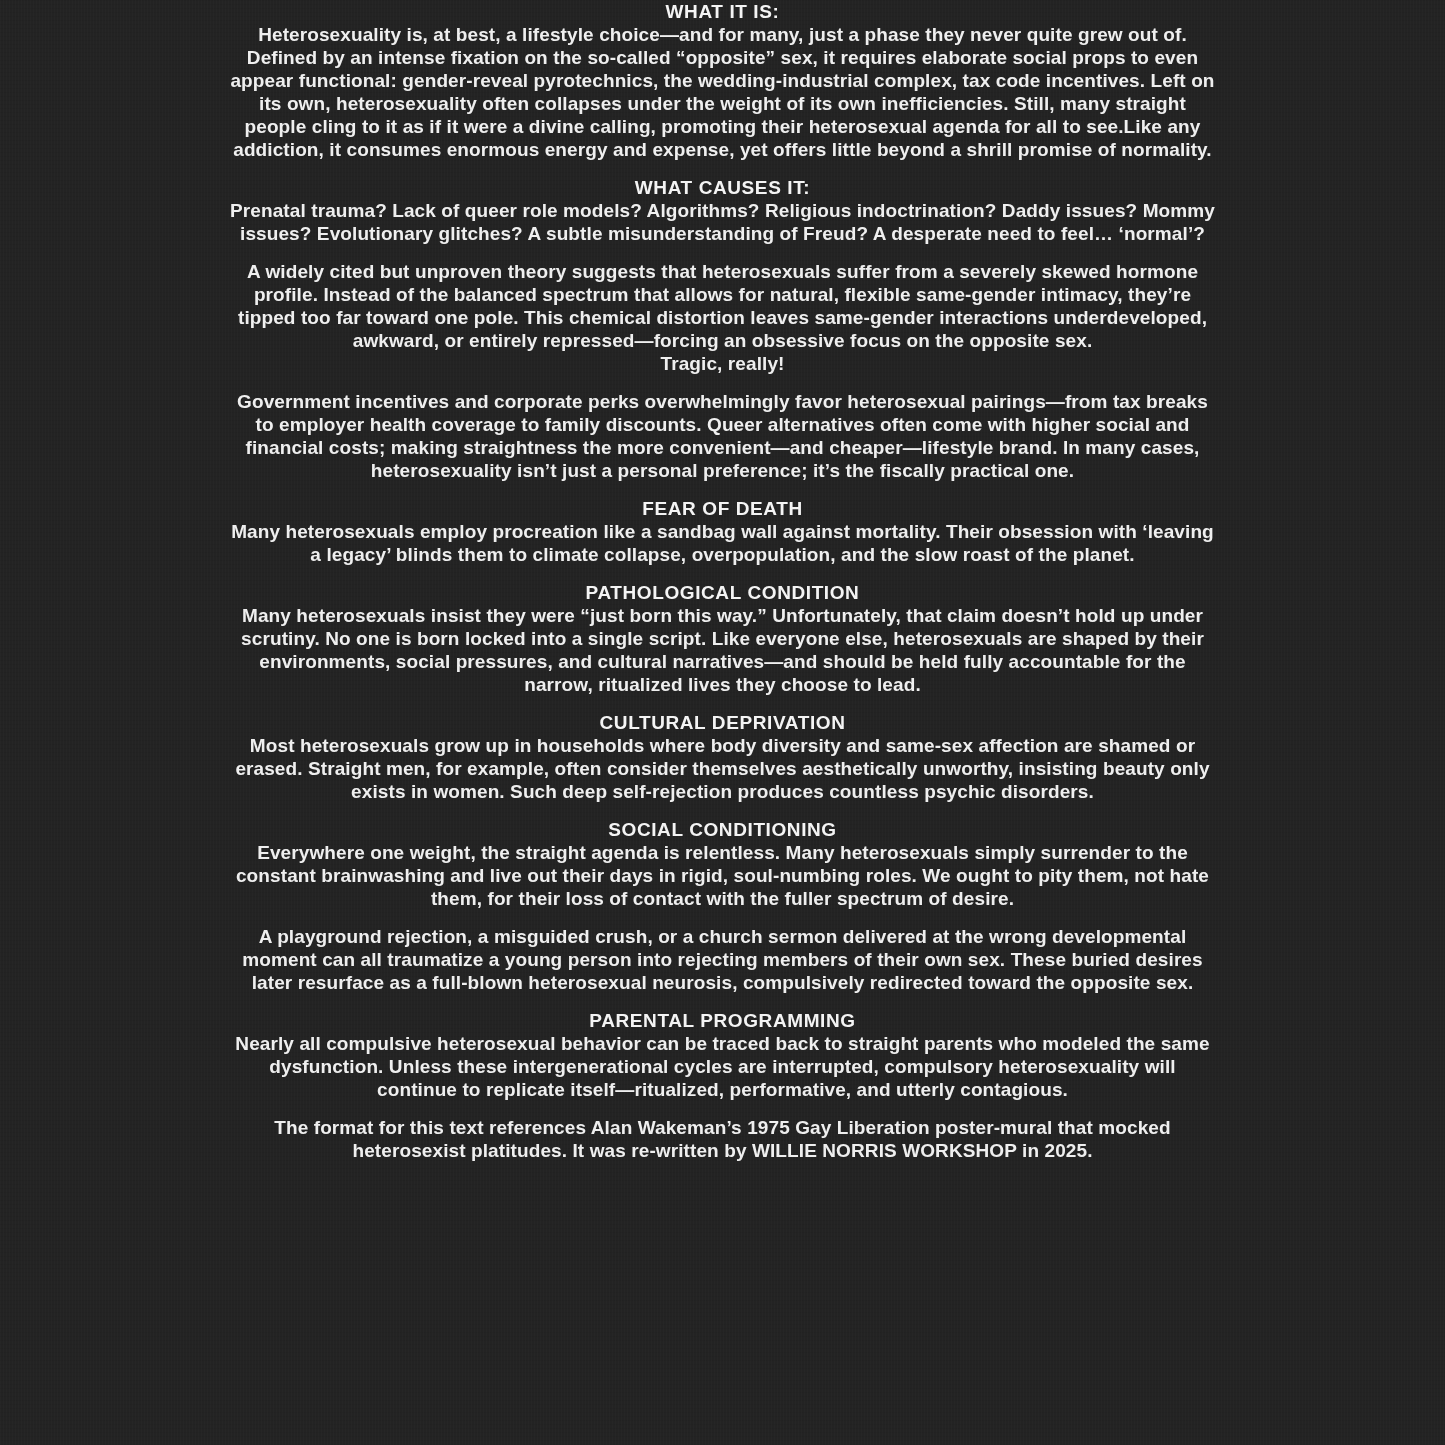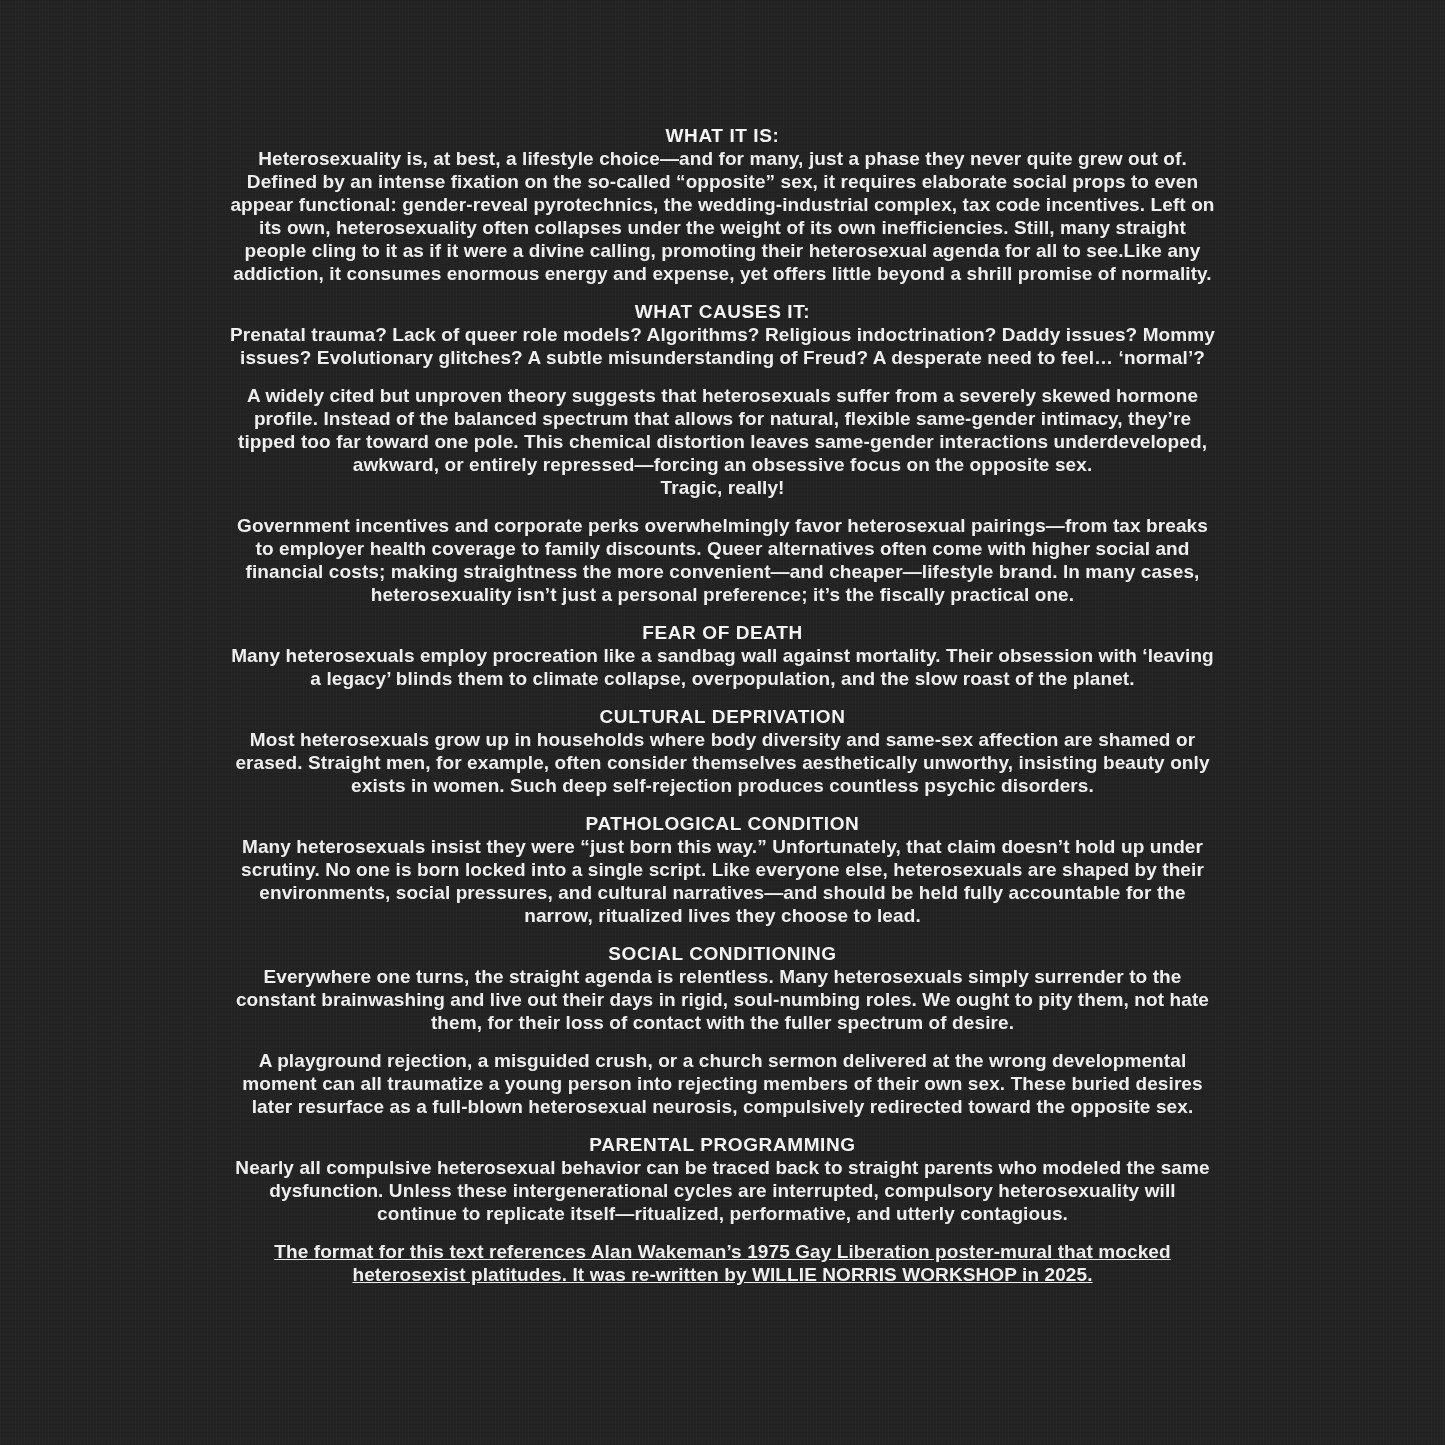--- a/index.html
+++ b/index.html
@@ -12,21 +12,20 @@
     background-color: #232323;
     background-image:
       repeating-linear-gradient(90deg, rgba(255,255,255,0.015) 0 1px, rgba(0,0,0,0.0) 1px 3px),
       repeating-linear-gradient(0deg, rgba(0,0,0,0.05) 0 1px, rgba(255,255,255,0.0) 1px 4px);
     font-family: "Liberation Sans", "DejaVu Sans", sans-serif;
     overflow: hidden;
   }
   .poster {
     width: 985px;
     margin: 0 auto;
-    padding-top: 124px;
     color: #efefef;
     text-align: center;
     font-weight: bold;
     font-size: 19px;
     line-height: 23px;
     -webkit-font-smoothing: antialiased;
   }
   section {
     margin: 0 0 15px 0;
   }
@@ -38,21 +37,20 @@
     letter-spacing: 0.6px;
     color: #f4f4f4;
     text-transform: uppercase;
   }
   p {
     margin: 0;
     letter-spacing: 0.1px;
   }
   .footer-note {
     letter-spacing: 0.1px;
-    text-decoration: underline;
   }
 </style>
 </head>
 <body style="background-color: rgb(35, 35, 35);">
 
 <main class="poster" style="color: rgb(239, 239, 239);">
   <div id="sections">
       <section>
         <h2>WHAT IT IS:</h2>
         <p>Heterosexuality is, at best, a lifestyle choice—and for many, just a phase they never quite grew out of. Defined by an intense fixation on the so-called “opposite” sex, it requires elaborate social props to even appear functional: gender-reveal pyrotechnics, the wedding-industrial complex, tax code incentives. Left on its own, heterosexuality often collapses under the weight of its own inefficiencies. Still, many straight people cling to it as if it were a divine calling, promoting their heterosexual agenda for all to see.Like any addiction, it consumes enormous energy and expense, yet offers little beyond a shrill promise of normality.</p>
@@ -66,30 +64,30 @@
         <p>Tragic, really!</p>
       </section>
       <section>
         <p>Government incentives and corporate perks overwhelmingly favor heterosexual pairings—from tax breaks to employer health coverage to family discounts. Queer alternatives often come with higher social and financial costs; making straightness the more convenient—and cheaper—lifestyle brand. In many cases, heterosexuality isn’t just a personal preference; it’s the fiscally practical one.</p>
       </section>
       <section>
         <h2>FEAR OF DEATH</h2>
         <p>Many heterosexuals employ procreation like a sandbag wall against mortality. Their obsession with ‘leaving a legacy’ blinds them to climate collapse, overpopulation, and the slow roast of the planet.</p>
       </section>
       <section>
+        <h2>PATHOLOGICAL CONDITION</h2>
+        <p>Many heterosexuals insist they were “just born this way.” Unfortunately, that claim doesn’t hold up under scrutiny. No one is born locked into a single script. Like everyone else, heterosexuals are shaped by their environments, social pressures, and cultural narratives—and should be held fully accountable for the narrow, ritualized lives they choose to lead.</p>
+      </section>
+      <section>
         <h2>CULTURAL DEPRIVATION</h2>
         <p>Most heterosexuals grow up in households where body diversity and same-sex affection are shamed or erased. Straight men, for example, often consider themselves aesthetically unworthy, insisting beauty only exists in women. Such deep self-rejection produces countless psychic disorders.</p>
       </section>
       <section>
-        <h2>PATHOLOGICAL CONDITION</h2>
-        <p>Many heterosexuals insist they were “just born this way.” Unfortunately, that claim doesn’t hold up under scrutiny. No one is born locked into a single script. Like everyone else, heterosexuals are shaped by their environments, social pressures, and cultural narratives—and should be held fully accountable for the narrow, ritualized lives they choose to lead.</p>
-      </section>
-      <section>
         <h2>SOCIAL CONDITIONING</h2>
-        <p>Everywhere one turns, the straight agenda is relentless. Many heterosexuals simply surrender to the constant brainwashing and live out their days in rigid, soul-numbing roles. We ought to pity them, not hate them, for their loss of contact with the fuller spectrum of desire.</p>
+        <p>Everywhere one weight, the straight agenda is relentless. Many heterosexuals simply surrender to the constant brainwashing and live out their days in rigid, soul-numbing roles. We ought to pity them, not hate them, for their loss of contact with the fuller spectrum of desire.</p>
       </section>
       <section>
         <p>A playground rejection, a misguided crush, or a church sermon delivered at the wrong developmental moment can all traumatize a young person into rejecting members of their own sex. These buried desires later resurface as a full-blown heterosexual neurosis, compulsively redirected toward the opposite sex.</p>
       </section>
       <section>
         <h2>PARENTAL PROGRAMMING</h2>
         <p>Nearly all compulsive heterosexual behavior can be traced back to straight parents who modeled the same dysfunction. Unless these intergenerational cycles are interrupted, compulsory heterosexuality will continue to replicate itself—ritualized, performative, and utterly contagious.</p>
       </section>
     </div>
   <p class="footer-note">The format for this text references Alan Wakeman’s 1975 Gay Liberation poster-mural that mocked heterosexist platitudes. It was re-written by WILLIE NORRIS WORKSHOP in 2025.</p>

